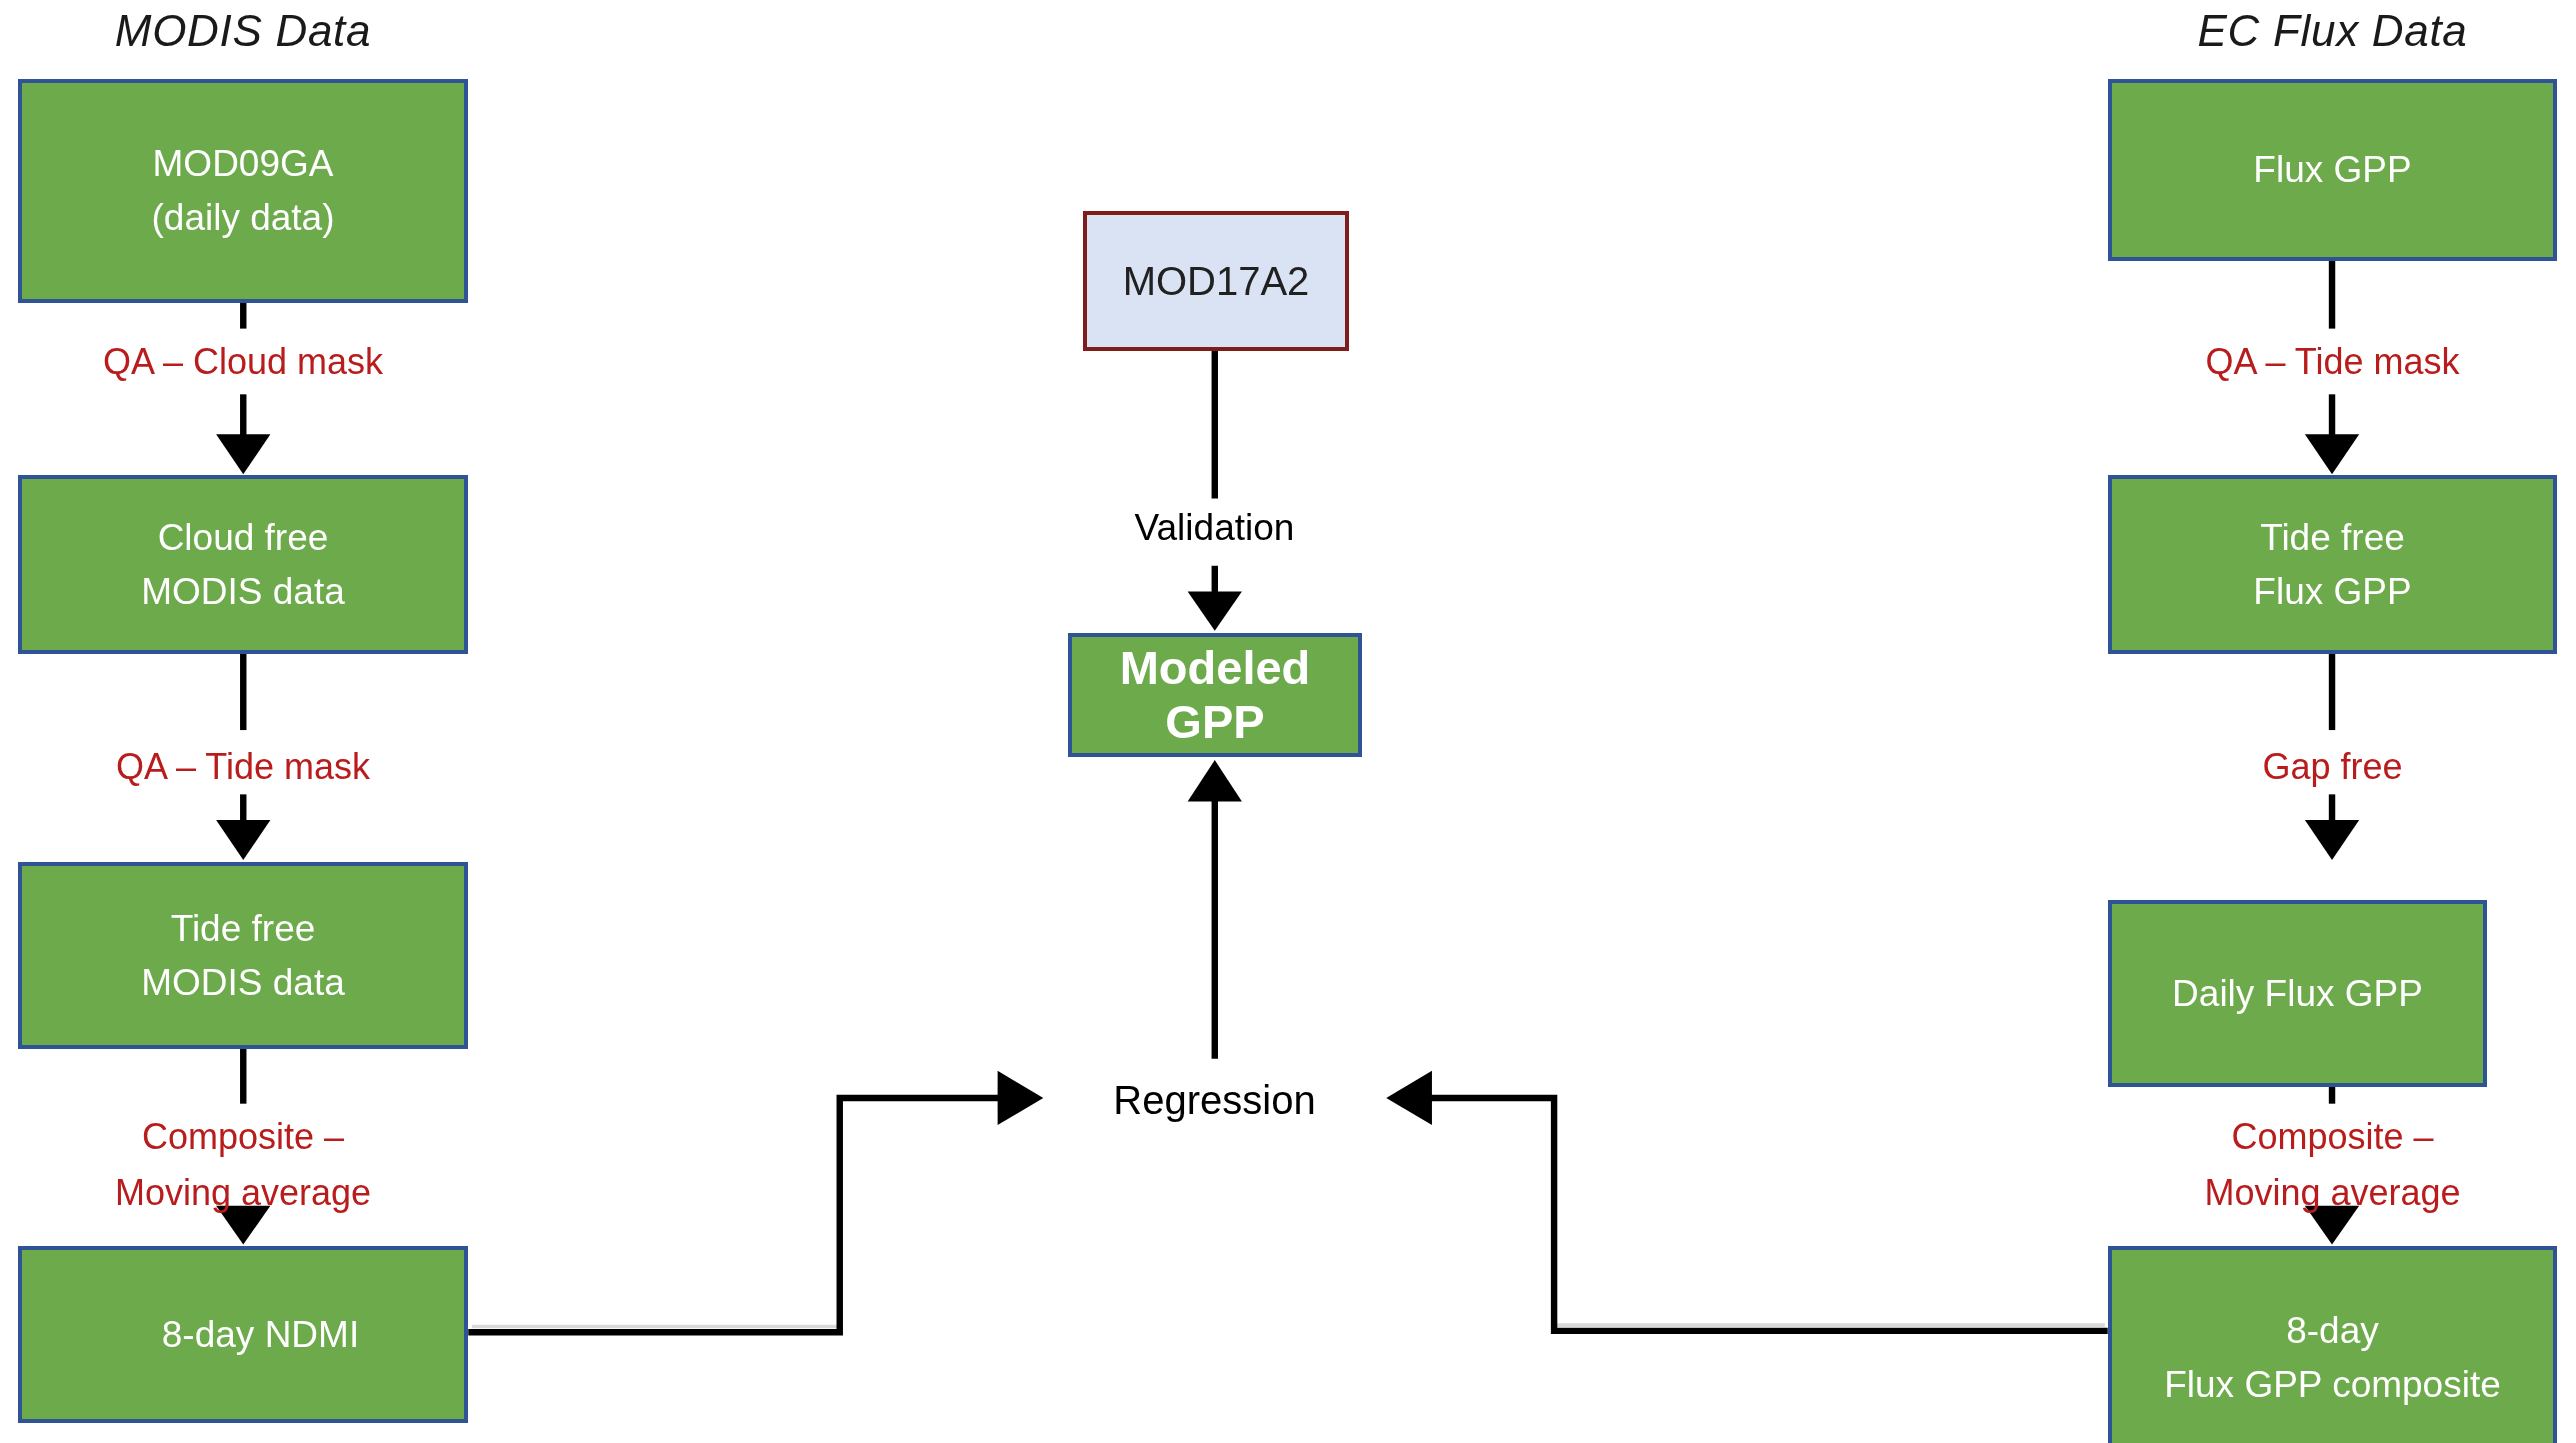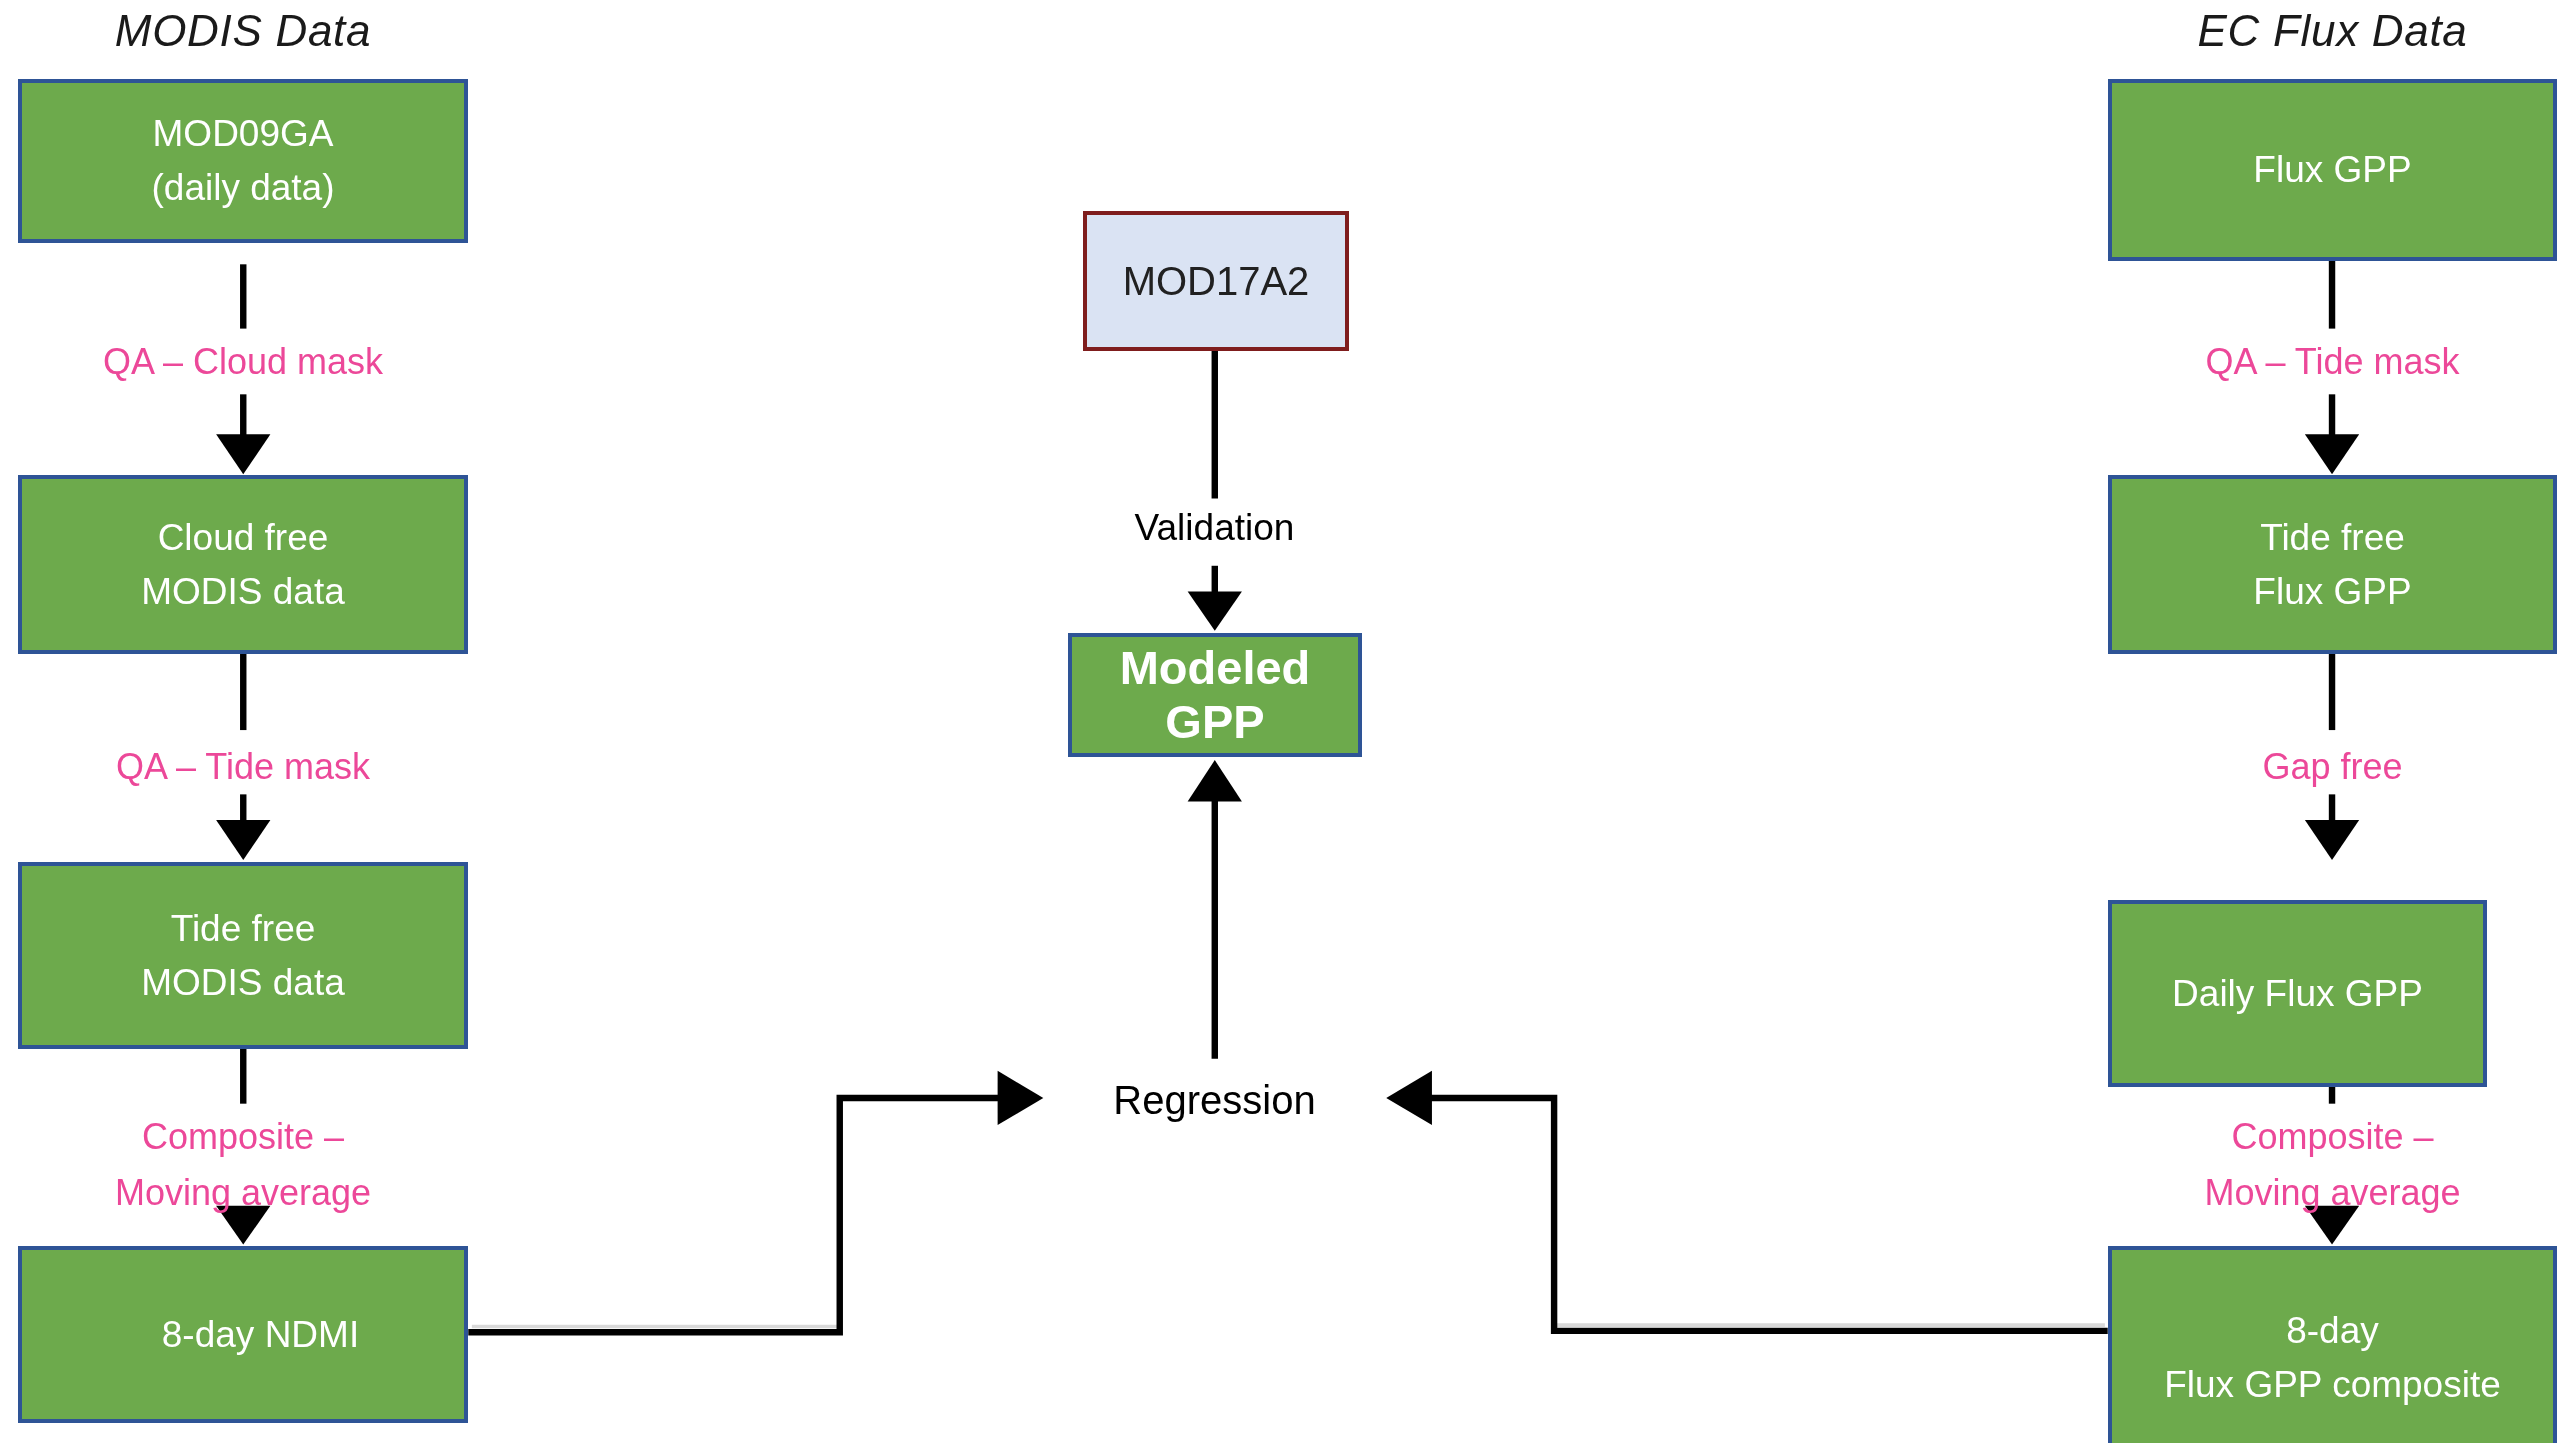--- a/index.html
+++ b/index.html
@@ -16,21 +16,21 @@
     display:flex;flex-direction:column;align-items:center;justify-content:center;
     color:#ffffff;font-size:37px;line-height:54px;text-align:center;
   }
   .bluebox{
     position:absolute;box-sizing:border-box;background:#DAE3F3;border:4px solid #7f1d1d;
     display:flex;align-items:center;justify-content:center;
     color:#212121;font-size:40px;text-align:center;
   }
   .result{font-weight:bold;font-size:47px;}
   .flow-label{
-    position:absolute;text-align:center;color:#ec4899;font-size:36px;line-height:56px;
+    position:absolute;text-align:center;color:#b91c1c;font-size:36px;line-height:56px;
     white-space:nowrap;
   }
   .mid-label{position:absolute;text-align:center;color:#000000;white-space:nowrap;}
   #connectors{position:absolute;left:0;top:0;width:2576px;height:1443px;}
   #connectors line, #connectors polyline{stroke:#000000;stroke-width:9;fill:none;}
   #connectors polygon{fill:#000000;stroke:none;}
   #connectors .hl{stroke:#d9d9d9;stroke-width:5;}
 </style>
 </head>
 <body>
@@ -89,21 +89,21 @@
     <g>
       <line class="hl" x1="2178" y1="1855" x2="2946" y2="1855"></line>
       <polyline points="2950,1863 2175,1863 2175,1537 2002,1537"></polyline>
       <polygon points="2004,1499 2004,1575 1940,1537"></polygon>
     </g>
   </svg>
 
   <div class="col-title" style="left:18px;width:450px;top:5.7px;">MODIS Data</div>
   <div class="col-title" style="left:2108px;width:449px;top:5.7px;">EC Flux Data</div>
 
-  <div class="gbox" style="left:18px;top:79px;width:450px;height:164px;">
+  <div class="gbox" style="left:18px;top:79px;width:450px;height:224px;">
     <span>MOD09GA</span>
     <span>(daily data)</span>
   </div>
   <div class="gbox" style="left:18px;top:475px;width:450px;height:179px;">
     <span>Cloud free</span>
     <span>MODIS data</span>
   </div>
   <div class="gbox" style="left:18px;top:862px;width:450px;height:187px;">
     <span>Tide free</span>
     <span>MODIS data</span>

